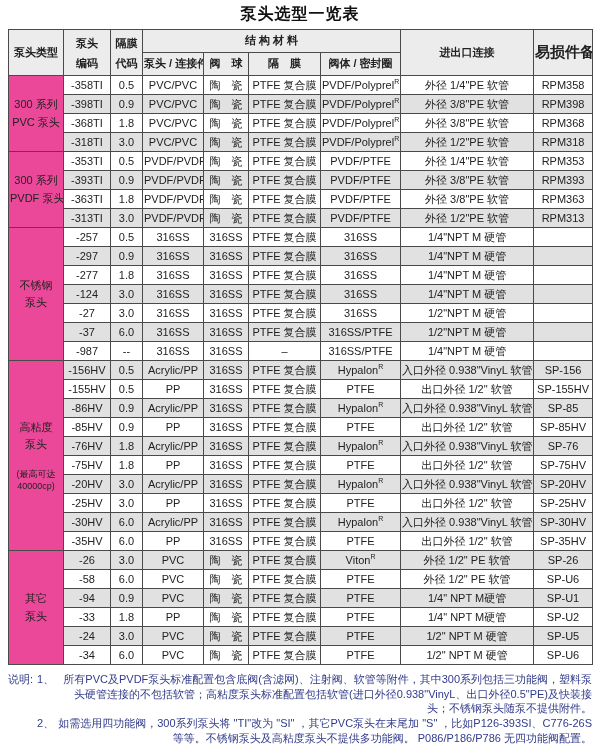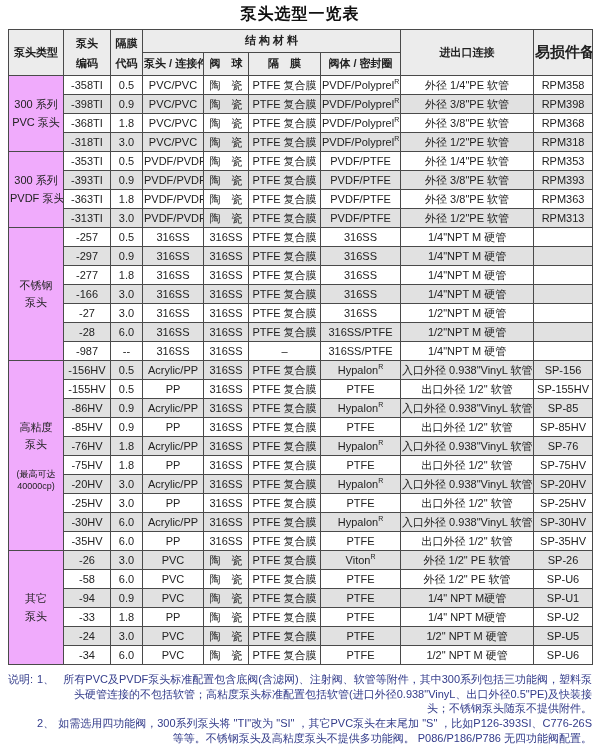--- a/index.html
+++ b/index.html
@@ -20,21 +20,21 @@
   table.sel th, table.sel td {
     border:1px solid #4a4a4a; text-align:center; vertical-align:middle;
     padding:0 1px; overflow:hidden; white-space:nowrap;
   }
   thead th { background:#ececec; font-weight:bold; height:22px; line-height:1.25; }
   thead th.two-line { line-height:1.0; }
   thead th.two-line div { line-height:20px; }
   th.th-spares { font-size:15px; }
   tbody td { height:18px; background:#ffffff; }
   tr.shade td { background:#e1e1e1; }
-  td.type-cell, tr.shade td.type-cell { background:#f0abfc; line-height:1.55; }
+  td.type-cell, tr.shade td.type-cell { background:#ec4899; line-height:1.55; }
   td.type-cell .sub-label { font-size:9px; line-height:1.25; margin-top:16px; color:#222; }
   sup { font-size:7px; vertical-align:super; line-height:0; }
   .notes {
     margin:7px 8px 0 8px; color:#323b8a;
     font-size:11px; line-height:1.33; text-align:left;
   }
   .notes-row { display:flex; }
   .notes-prefix { white-space:nowrap; margin-right:4px; }
   .note-item { display:flex; }
   .note-num { white-space:nowrap; width:18px; flex:0 0 auto; }
@@ -198,41 +198,41 @@
           <td>-277</td>
           <td>1.8</td>
           <td>316SS</td>
           <td>316SS</td>
           <td>PTFE 复合膜</td>
           <td>316SS</td>
           <td>1/4"NPT M 硬管</td>
           <td></td>
         </tr>
         <tr class="shade">
-          <td>-166</td>
+          <td>-124</td>
           <td>3.0</td>
           <td>316SS</td>
           <td>316SS</td>
           <td>PTFE 复合膜</td>
           <td>316SS</td>
           <td>1/4"NPT M 硬管</td>
           <td></td>
         </tr>
         <tr>
           <td>-27</td>
           <td>3.0</td>
           <td>316SS</td>
           <td>316SS</td>
           <td>PTFE 复合膜</td>
           <td>316SS</td>
           <td>1/2"NPT M 硬管</td>
           <td></td>
         </tr>
         <tr class="shade">
-          <td>-28</td>
+          <td>-37</td>
           <td>6.0</td>
           <td>316SS</td>
           <td>316SS</td>
           <td>PTFE 复合膜</td>
           <td>316SS/PTFE</td>
           <td>1/2"NPT M 硬管</td>
           <td></td>
         </tr>
         <tr>
           <td>-987</td>

